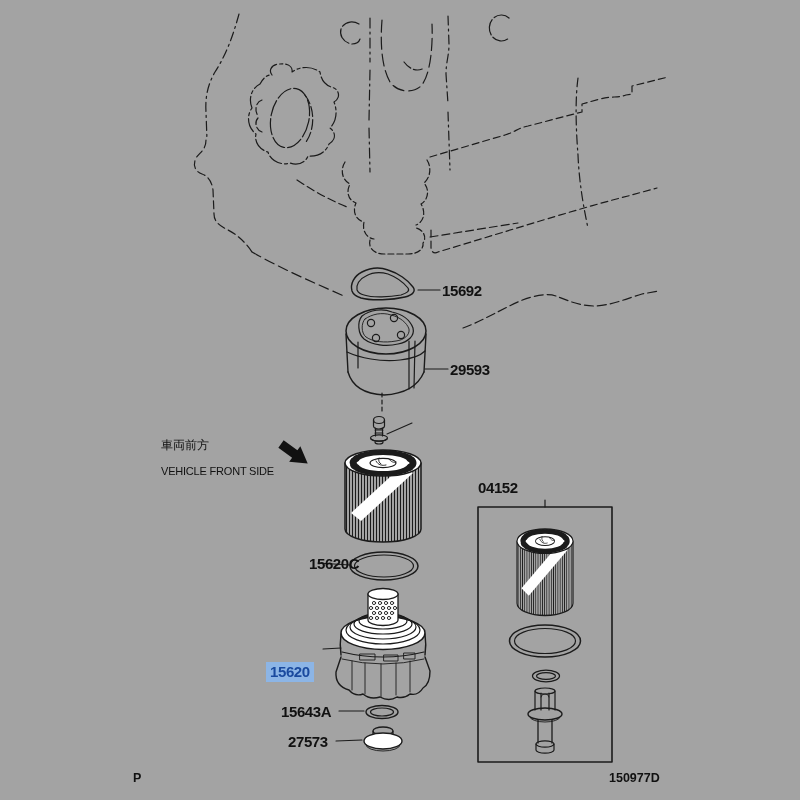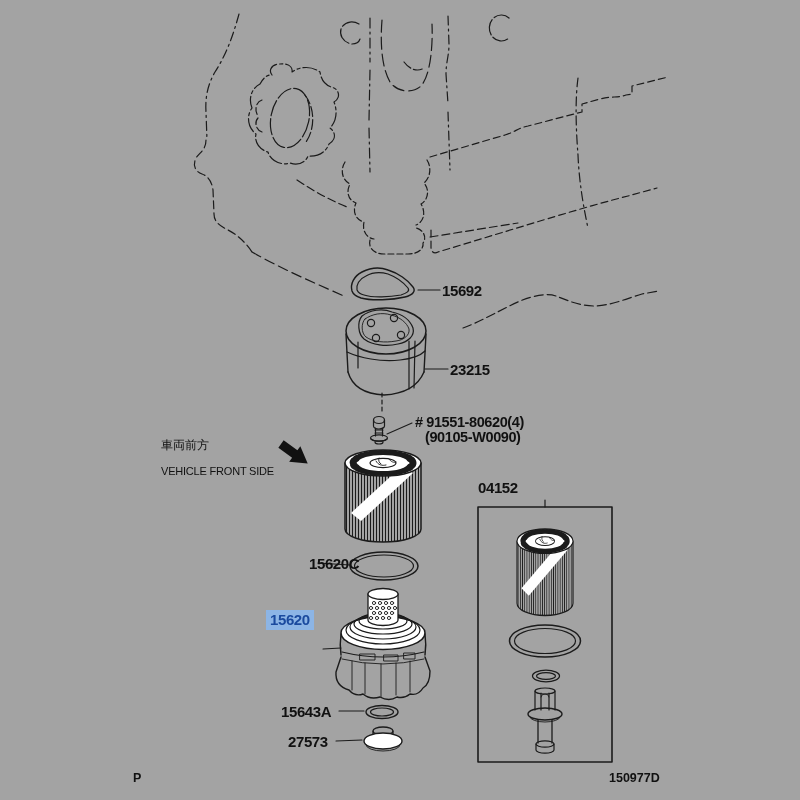--- a/index.html
+++ b/index.html
@@ -15,21 +15,21 @@
   .en{left:161px;top:454px;font-size:11px;letter-spacing:-0.2px;margin-top:11px;}
   .footer{position:absolute;font-weight:700;font-size:12.5px;color:#111;}
   .footer-p{left:133px;top:771px;}
   .footer-doc{left:609px;top:771px;}
   #l15692{left:442px;top:283px;}
   #l15677{left:450px;top:362px;}
   #lbolt{left:415px;top:415px;}
   #lbolt .ln2{margin-left:10px;}
   #l04152{left:478px;top:480px;width:134px;text-align:left;}
   #l15620c{left:262px;top:556px;margin-left:47px;}
-  #l15620{left:266px;top:610px;background:#8CB5E6;color:#1A4A9E;padding:2px 4px 3px;}
+  #l15620{left:266px;top:662px;background:#8CB5E6;color:#1A4A9E;padding:2px 4px 3px;}
   #l15643a{left:281px;top:704px;text-align:center;}
   #l15643{left:288px;top:734px;}
 </style>
 </head>
 <body>
 
 <div class="stage">
 
 <svg class="art" width="800" height="800" viewBox="0 0 800 800" fill="none" stroke="#1b1b1b" stroke-width="1.2" stroke-linecap="round" stroke-linejoin="round">
 
@@ -201,25 +201,21 @@
     <path d="M425,369 L448,369"></path>
     <path d="M387,434 L412,423"></path>
     <path d="M318,563 L350,565"></path>
     <path d="M323,649 L341,648"></path>
     <path d="M339,711 L364,711"></path>
     <path d="M336,741 L362,740"></path>
   </g>
 </svg>
 
 <div class="lbl" id="l15692">15692</div>
-<div class="lbl" id="l15677">23215</div>
-<div class="lbl2" id="lbolt">
-  <div># 91551-80620(4)</div>
-  <div class="ln2">(90105-W0090)</div>
-</div>
+<div class="lbl" id="l15677">29593</div>
 <div class="lbl" id="l04152">04152</div>
 <div class="lbl" id="l15620c">15620C</div>
 <div class="lbl" id="l15620">15620</div>
 <div class="lbl" id="l15643a">15643A</div>
 <div class="lbl" id="l15643">27573</div>
 
 <div class="note jp">車両前方</div>
 <div class="note en">VEHICLE FRONT SIDE</div>
 
 <div class="footer footer-p">P</div>

